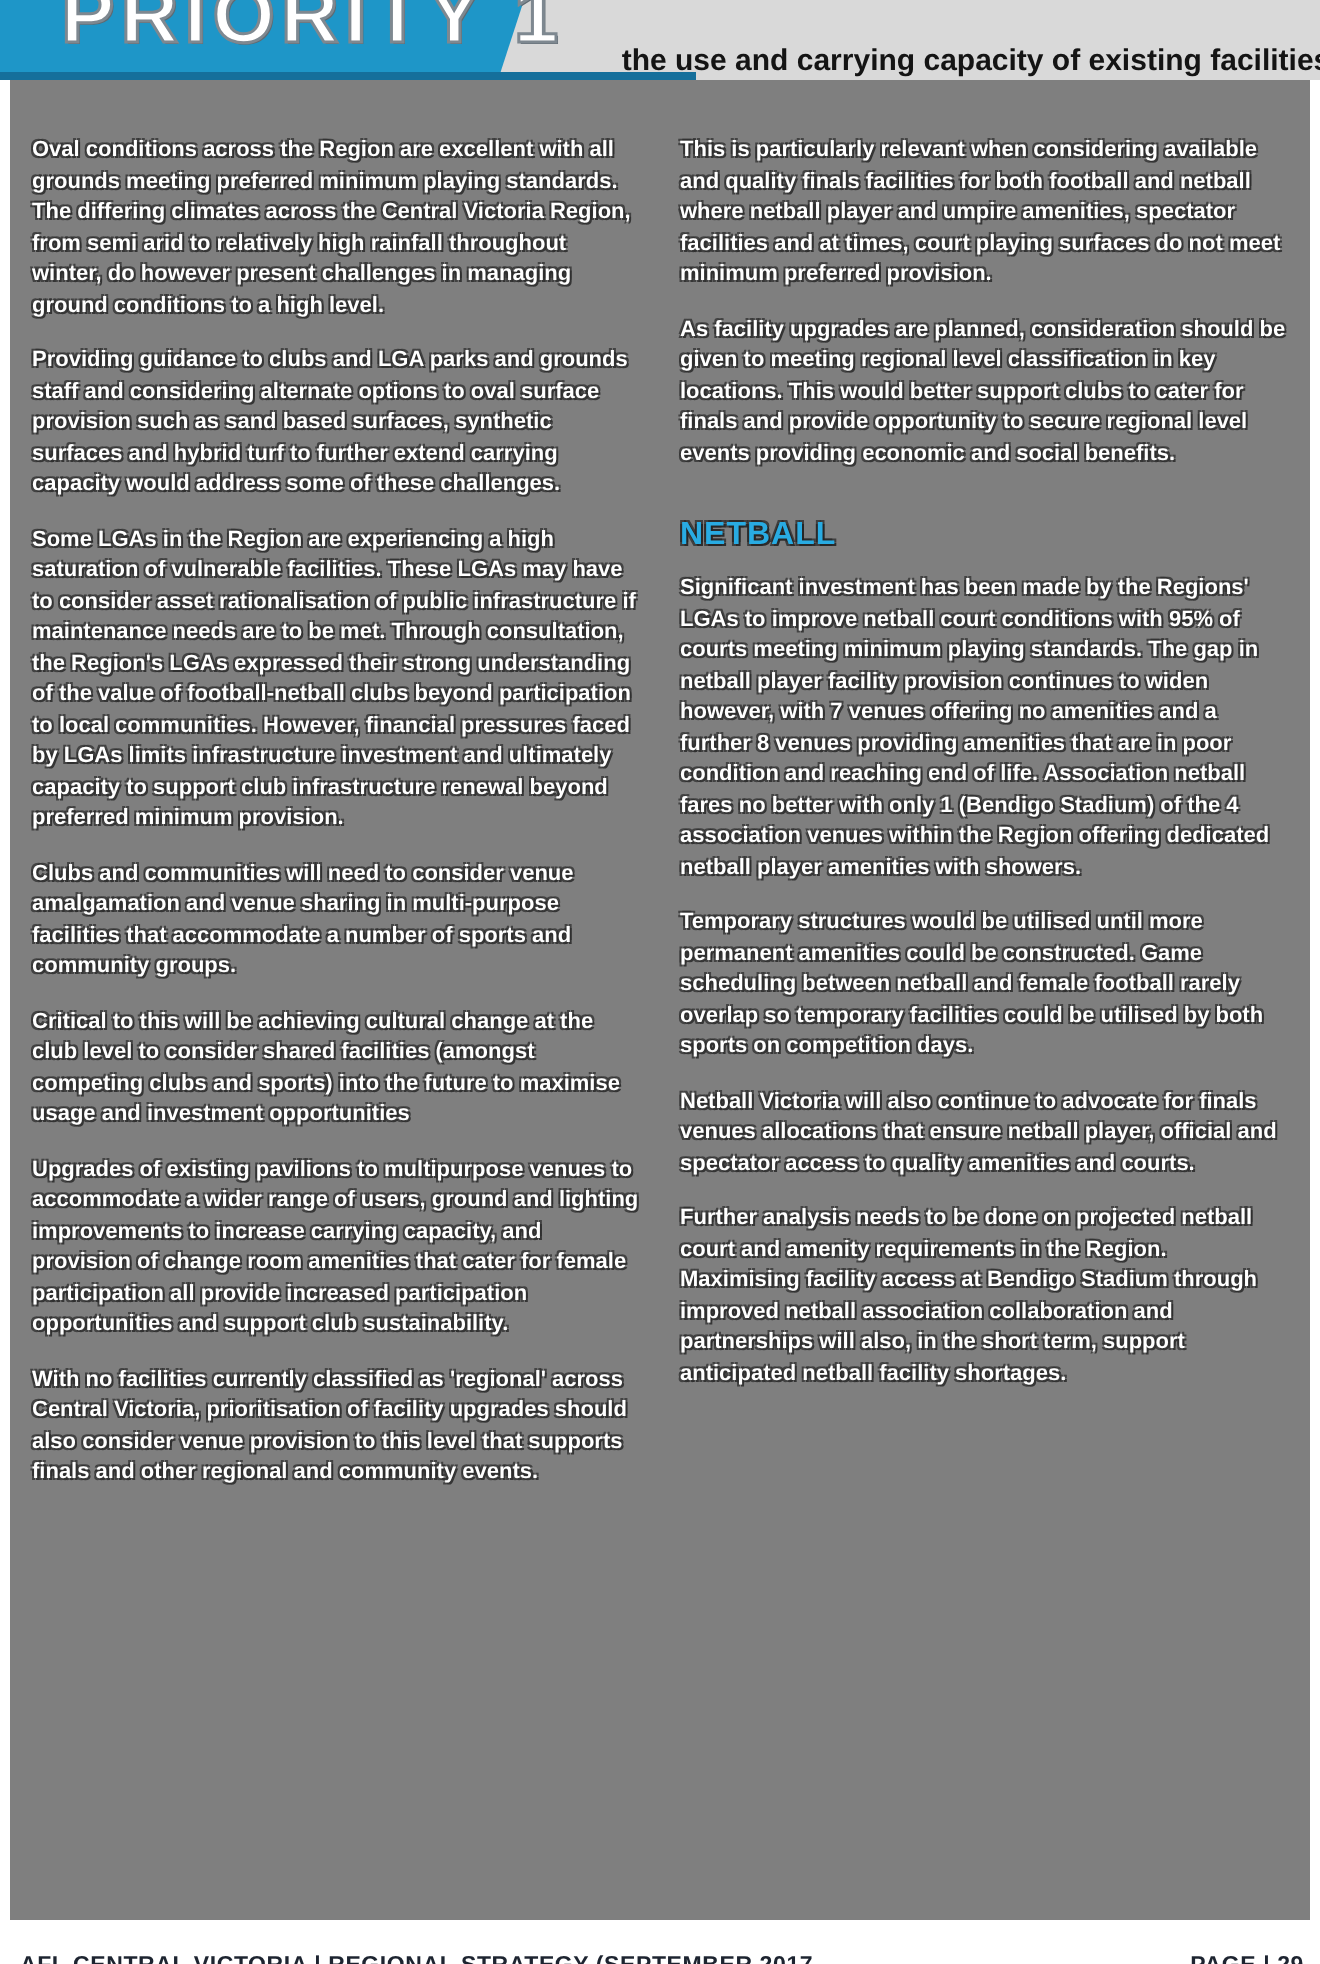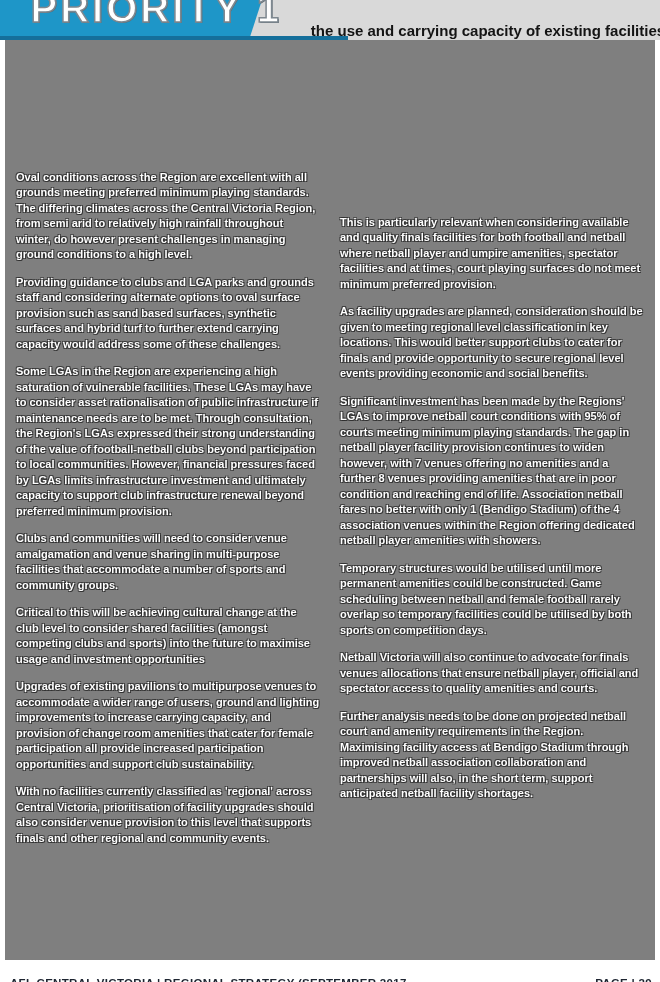--- a/index.html
+++ b/index.html
@@ -15,21 +15,21 @@
   .priority-text { position:absolute; top:-14px; left:36px; font-size:40px; font-weight:bold;
                    letter-spacing:3px; color:#ffffff; -webkit-text-stroke:1.5px #7e8890;
                    text-shadow:1px 1px 0 #5f6a72; white-space:nowrap; transform:skewX(18deg); transform-origin:0 0; }
   .header-clip { position:absolute; top:0; left:0; width:660px; height:40px; overflow:hidden; }
   .subtitle { position:absolute; top:12px; left:288px; width:368px; height:36px;
               display:flex; align-items:center; justify-content:center;
               font-size:15px; font-weight:bold; color:#141414; text-align:center;margin-left:16px; }
 
   
   .main { position:absolute; top:40px; left:5px; right:5px; bottom:22px; background:#7f7f7f;
-          padding:28px 11px 0 11px; display:flex; gap:20px; overflow:hidden;align-items:center; }
+          padding:28px 11px 0 11px; display:flex; gap:20px; overflow:hidden; }
   .col { width:calc(50% - 10px); }
 
   .para { color:#ffffff; font-size:11px; font-weight:bold; line-height:15.5px; margin:0 0 12px 0;
           text-shadow:1px 1px 0 rgba(45,45,45,.9), -1px -1px 0 rgba(45,45,45,.75),
                       1px -1px 0 rgba(45,45,45,.75), -1px 1px 0 rgba(45,45,45,.75); }
 
   .section-heading { color:#29abe2; font-size:16px; font-weight:bold; letter-spacing:.5px;
           margin:24px 0 10px 0;
           text-shadow:1px 1px 0 rgba(35,35,35,.9), -1px -1px 0 rgba(35,35,35,.7),
                       1px -1px 0 rgba(35,35,35,.7), -1px 1px 0 rgba(35,35,35,.7); }
@@ -64,20 +64,21 @@
       <p class="para">Some LGAs in the Region are experiencing a high saturation of vulnerable facilities. These LGAs may have to consider asset rationalisation of public infrastructure if maintenance needs are to be met. Through consultation, the Region's LGAs expressed their strong understanding of the value of football-netball clubs beyond participation to local communities. However, financial pressures faced by LGAs limits infrastructure investment and ultimately capacity to support club infrastructure renewal beyond preferred minimum provision.</p>
       <p class="para">Clubs and communities will need to consider venue amalgamation and venue sharing in multi-purpose facilities that accommodate a number of sports and community groups.</p>
       <p class="para">Critical to this will be achieving cultural change at the club level to consider shared facilities (amongst competing clubs and sports) into the future to maximise usage and investment opportunities</p>
       <p class="para">Upgrades of existing pavilions to multipurpose venues to accommodate a wider range of users, ground and lighting improvements to increase carrying capacity, and provision of change room amenities that cater for female participation all provide increased participation opportunities and support club sustainability.</p>
       <p class="para">With no facilities currently classified as 'regional' across Central Victoria, prioritisation of facility upgrades should also consider venue provision to this level that supports finals and other regional and community events.</p>
     </div>
 
     <div class="col">
       <p class="para">This is particularly relevant when considering available and quality finals facilities for both football and netball where netball player and umpire amenities, spectator facilities and at times, court playing surfaces do not meet minimum preferred provision.</p>
       <p class="para">As facility upgrades are planned, consideration should be given to meeting regional level classification in key locations. This would better support clubs to cater for finals and provide opportunity to secure regional level events providing economic and social benefits.</p>
+      <h2 class="section-heading">NETBALL</h2>
       <p class="para">Significant investment has been made by the Regions' LGAs to improve netball court conditions with 95% of courts meeting minimum playing standards. The gap in netball player facility provision continues to widen however, with 7 venues offering no amenities and a further 8 venues providing amenities that are in poor condition and reaching end of life. Association netball fares no better with only 1 (Bendigo Stadium) of the 4 association venues within the Region offering dedicated netball player amenities with showers.</p>
       <p class="para">Temporary structures would be utilised until more permanent amenities could be constructed. Game scheduling between netball and female football rarely overlap so temporary facilities could be utilised by both sports on competition days.</p>
       <p class="para">Netball Victoria will also continue to advocate for finals venues allocations that ensure netball player, official and spectator access to quality amenities and courts.</p>
       <p class="para">Further analysis needs to be done on projected netball court and amenity requirements in the Region. Maximising facility access at Bendigo Stadium through improved netball association collaboration and partnerships will also, in the short term, support anticipated netball facility shortages.</p>
     </div>
 
   </div>
 
   <div class="footer">
     <div class="footer-text footer-left">AFL CENTRAL VICTORIA | REGIONAL STRATEGY (SEPTEMBER 2017</div>

